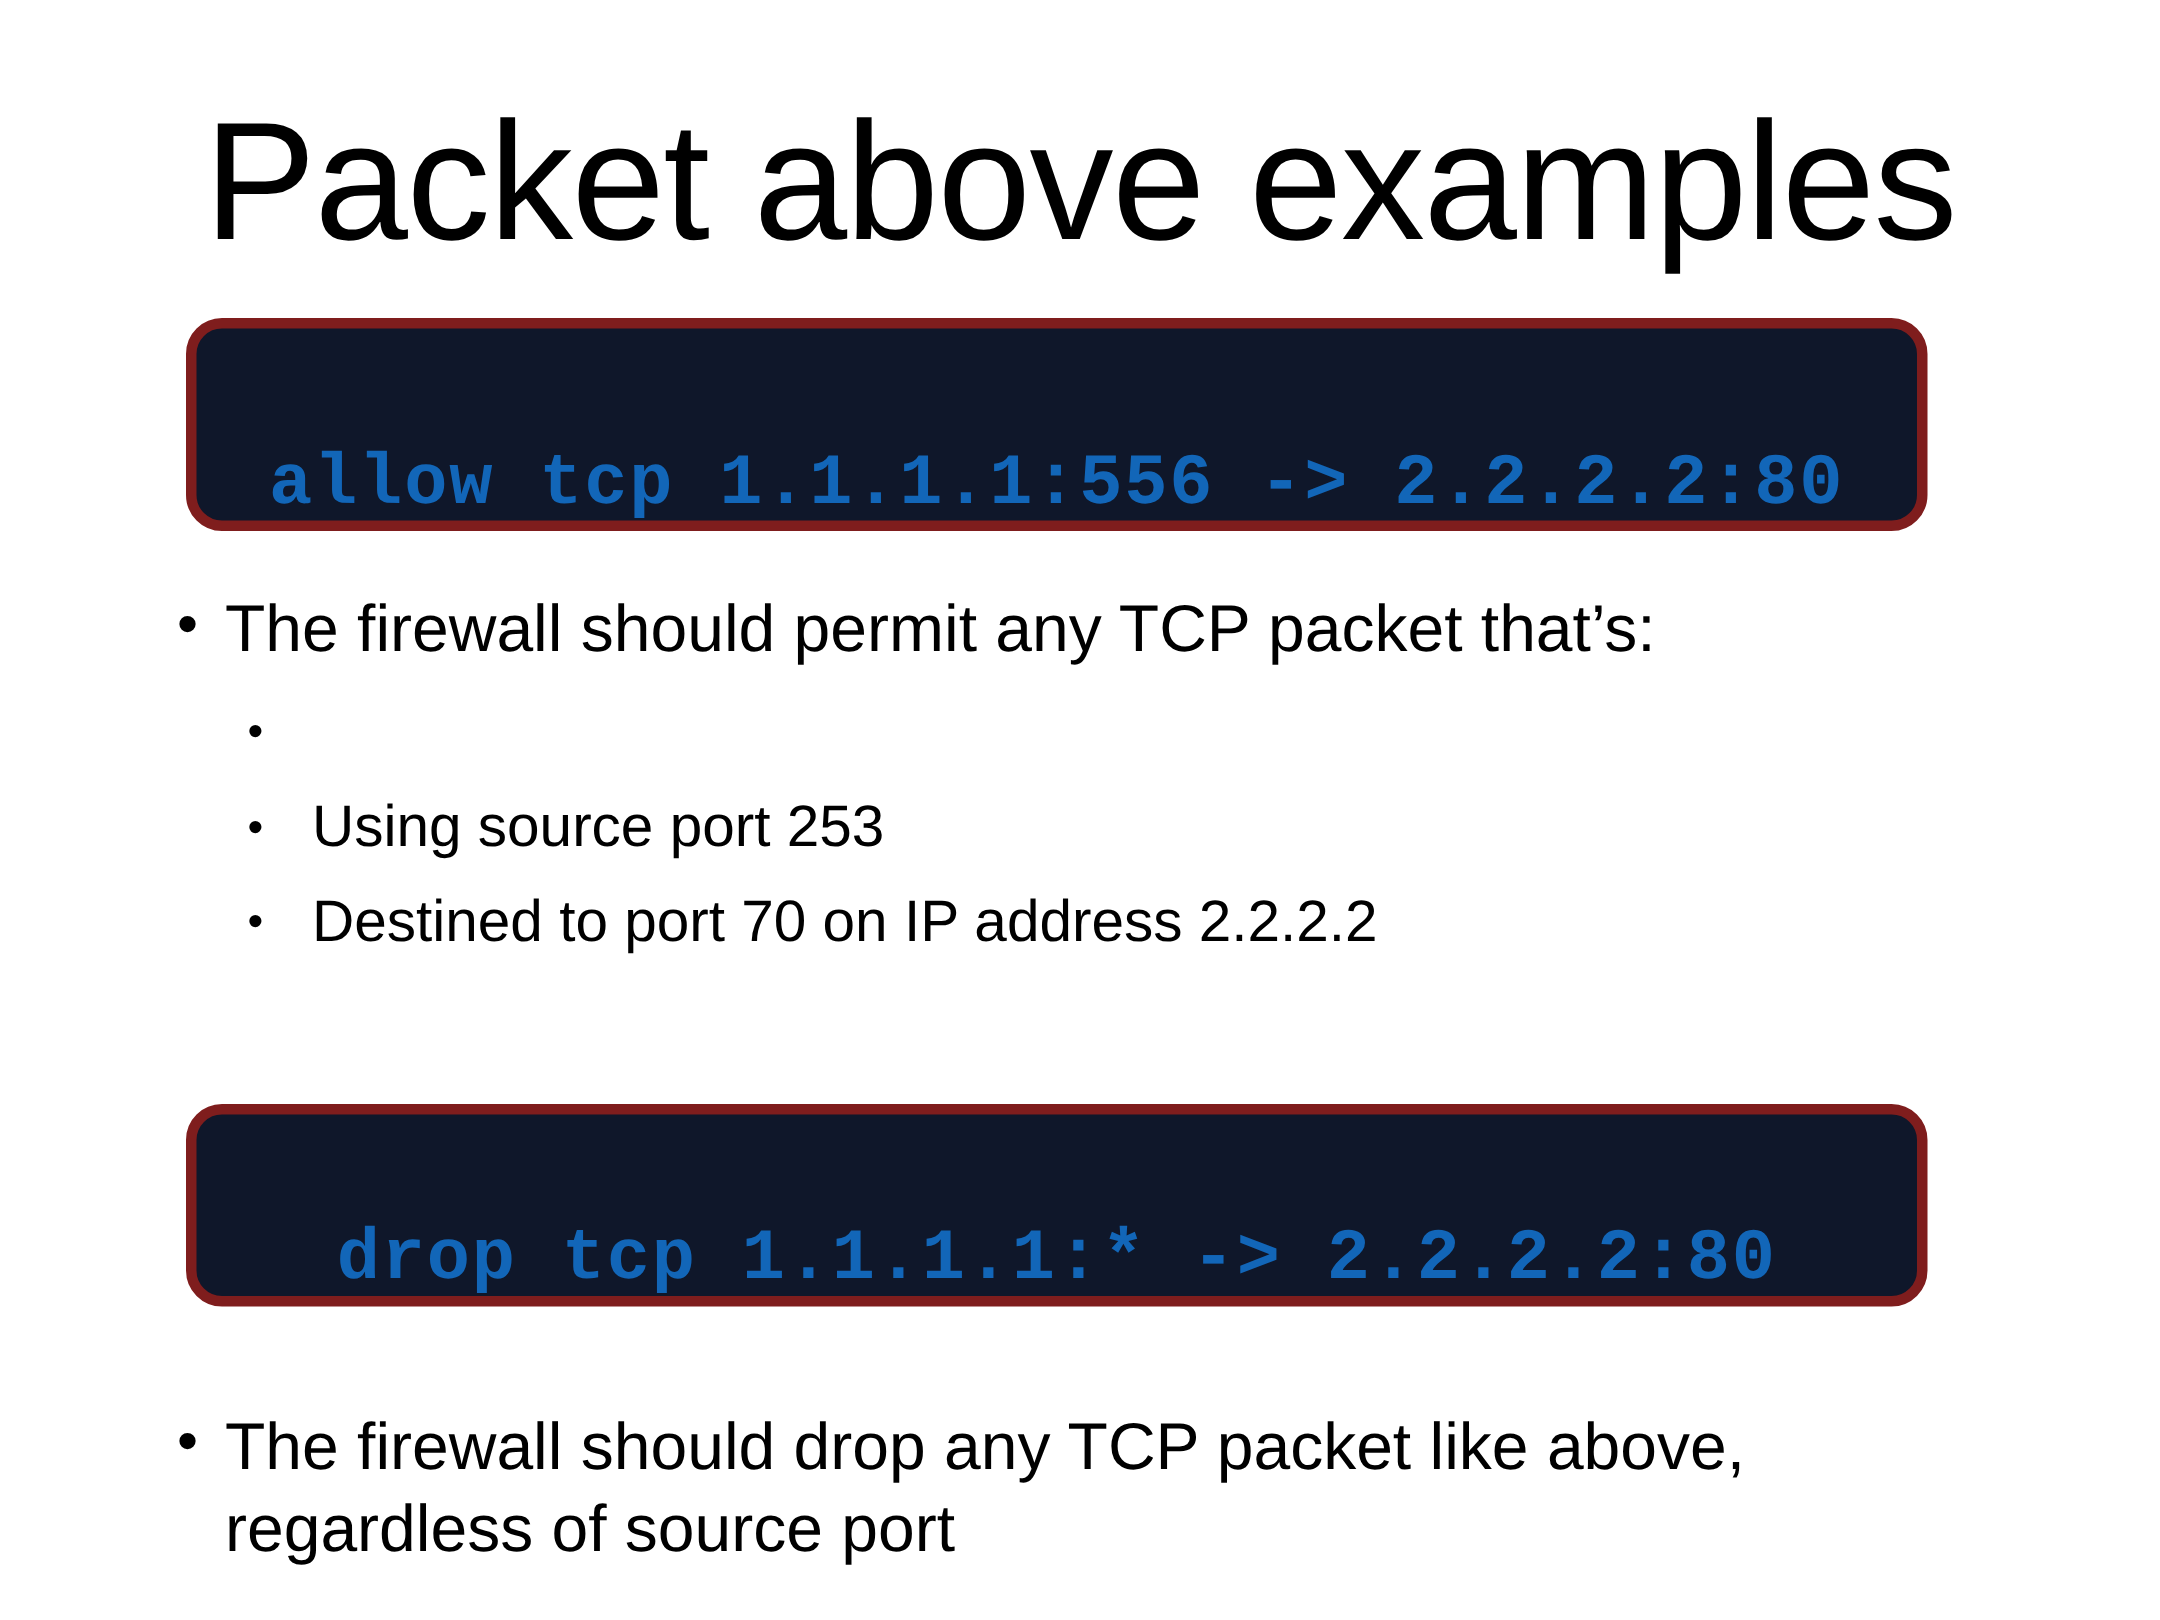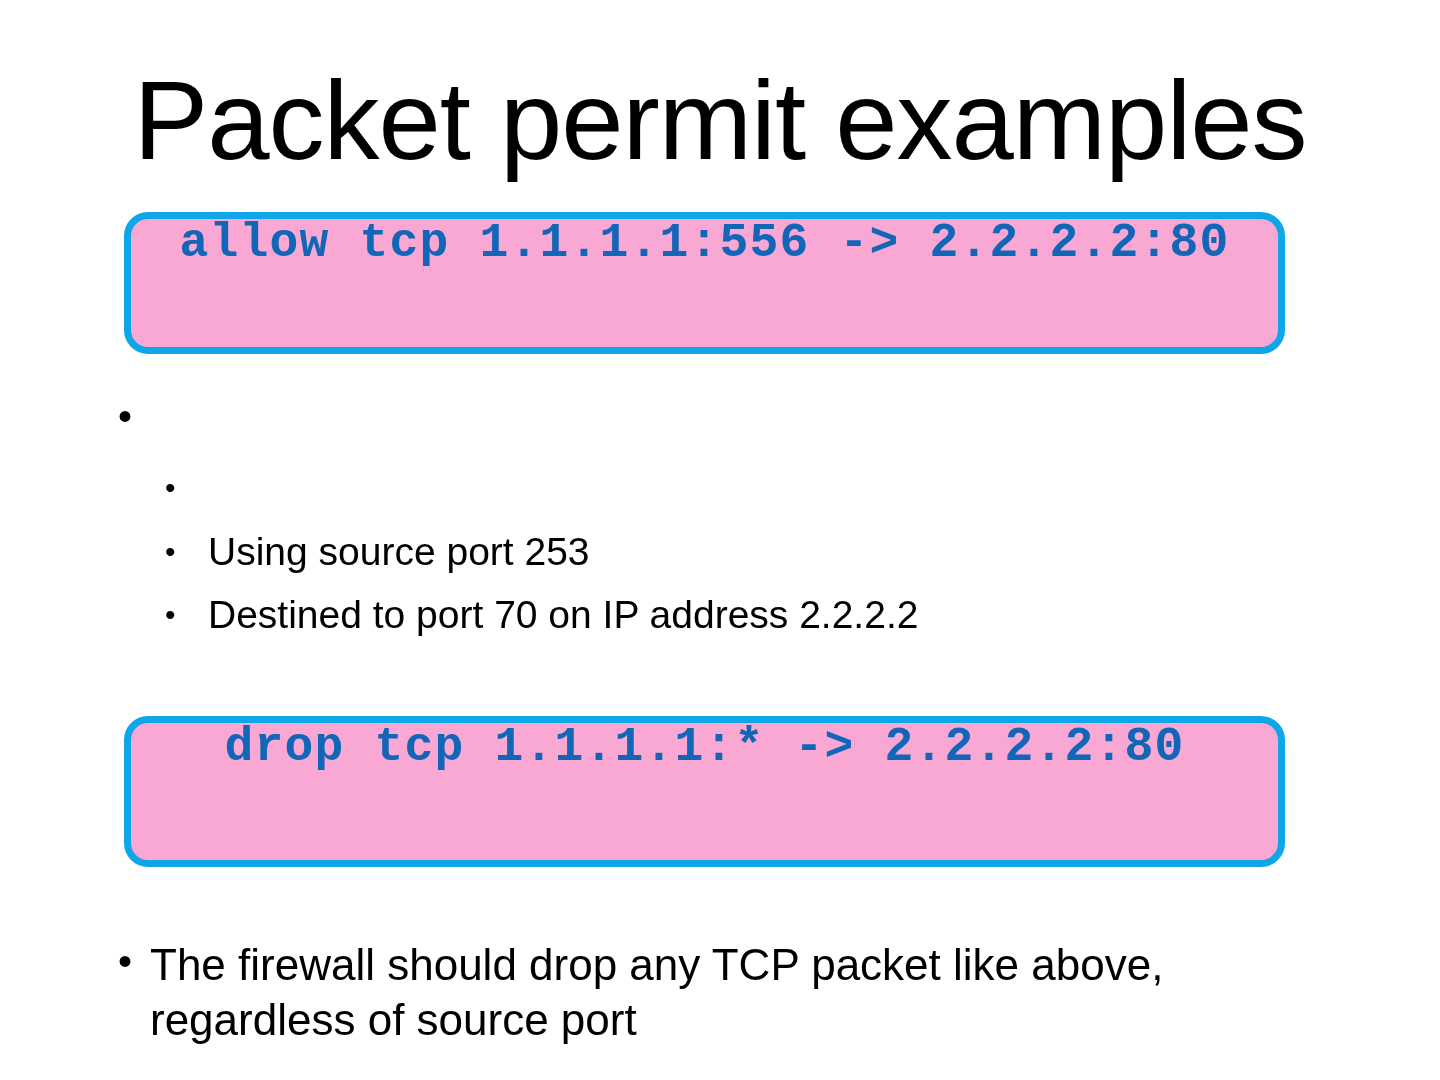--- a/index.html
+++ b/index.html
@@ -36,29 +36,29 @@
     color: #000000;
     white-space: nowrap;
   }
 
   
   .rule-box {
     position: absolute;
     left: 124px;
     width: 1161px;
     box-sizing: border-box;
-    border: 7px solid #0ea5e9;
+    border: 7px solid #7f1d1d;
     border-radius: 24px;
-    background: #f9a8d4;
+    background: #0f172a;
     display: flex;
-    align-items: flex-start;
+    align-items: flex-end;
     justify-content: center;
   }
   .rule-box-1 { top: 212px; height: 142px; }
-  .rule-box-2 { top: 716px; height: 151px; }
+  .rule-box-2 { top: 736px; height: 135px; }
 
   .rule-text {
     font-family: "Liberation Mono", "DejaVu Sans Mono", monospace;
     font-size: 48px;
     font-weight: bold;
     color: #1266b8;
     letter-spacing: 1.2px;
     white-space: pre;
     line-height: 1;
   }
@@ -106,28 +106,29 @@
   }
 
   .b1 { left: 108px; top: 392px; width: 1260px; }
   .b2 { left: 108px; top: 937px; width: 1100px; }
 </style>
 </head>
 <body>
 
 <div class="slide">
 
-  <div class="slide-title">Packet permit examples</div>
+  <div class="slide-title">Packet above examples</div>
 
   <div class="rule-box rule-box-1">
     <span class="rule-text">allow tcp 1.1.1.1:556 -&gt; 2.2.2.2:80</span>
   </div>
 
   <div class="bullet-l1 b1">
     <span class="dot">•</span>
+    <span class="txt">The firewall should permit any TCP packet that’s:</span>
   </div>
 
   <div class="sub-list">
     <div class="bullet-l2">
       <span class="dot">•</span>
     </div>
     <div class="bullet-l2">
       <span class="dot">•</span>
       <span class="txt">Using source port 253</span>
     </div>

